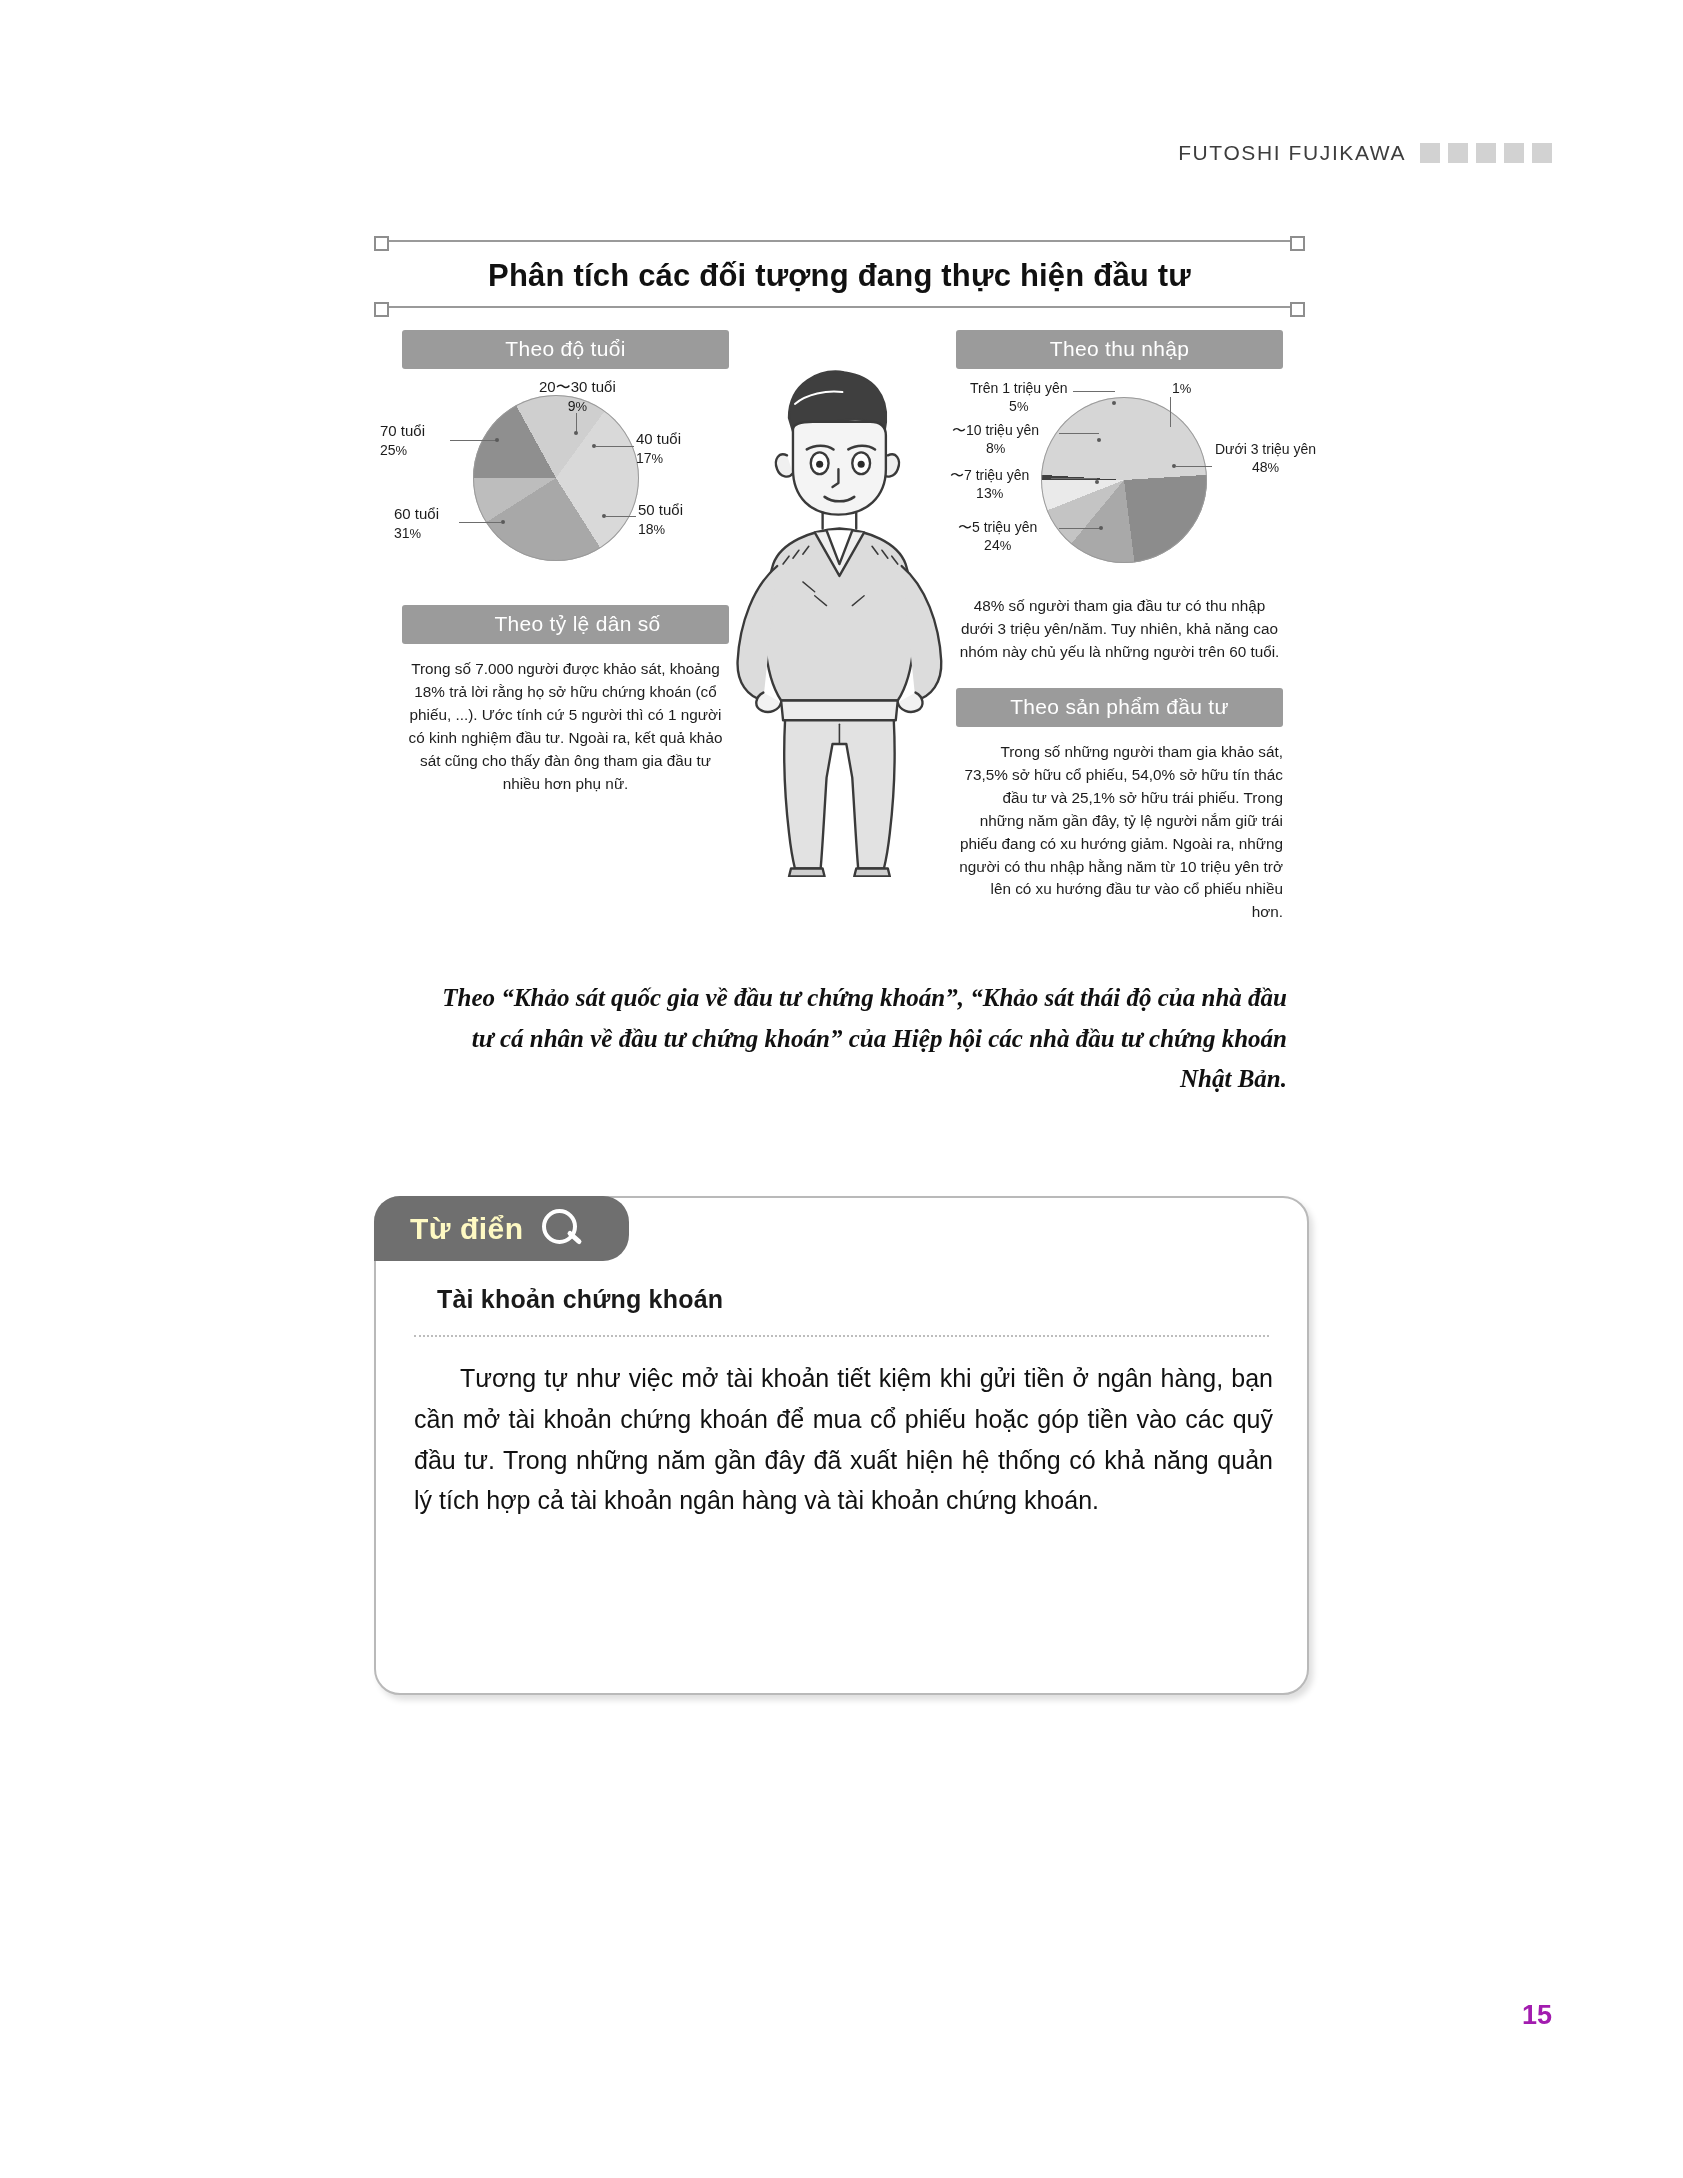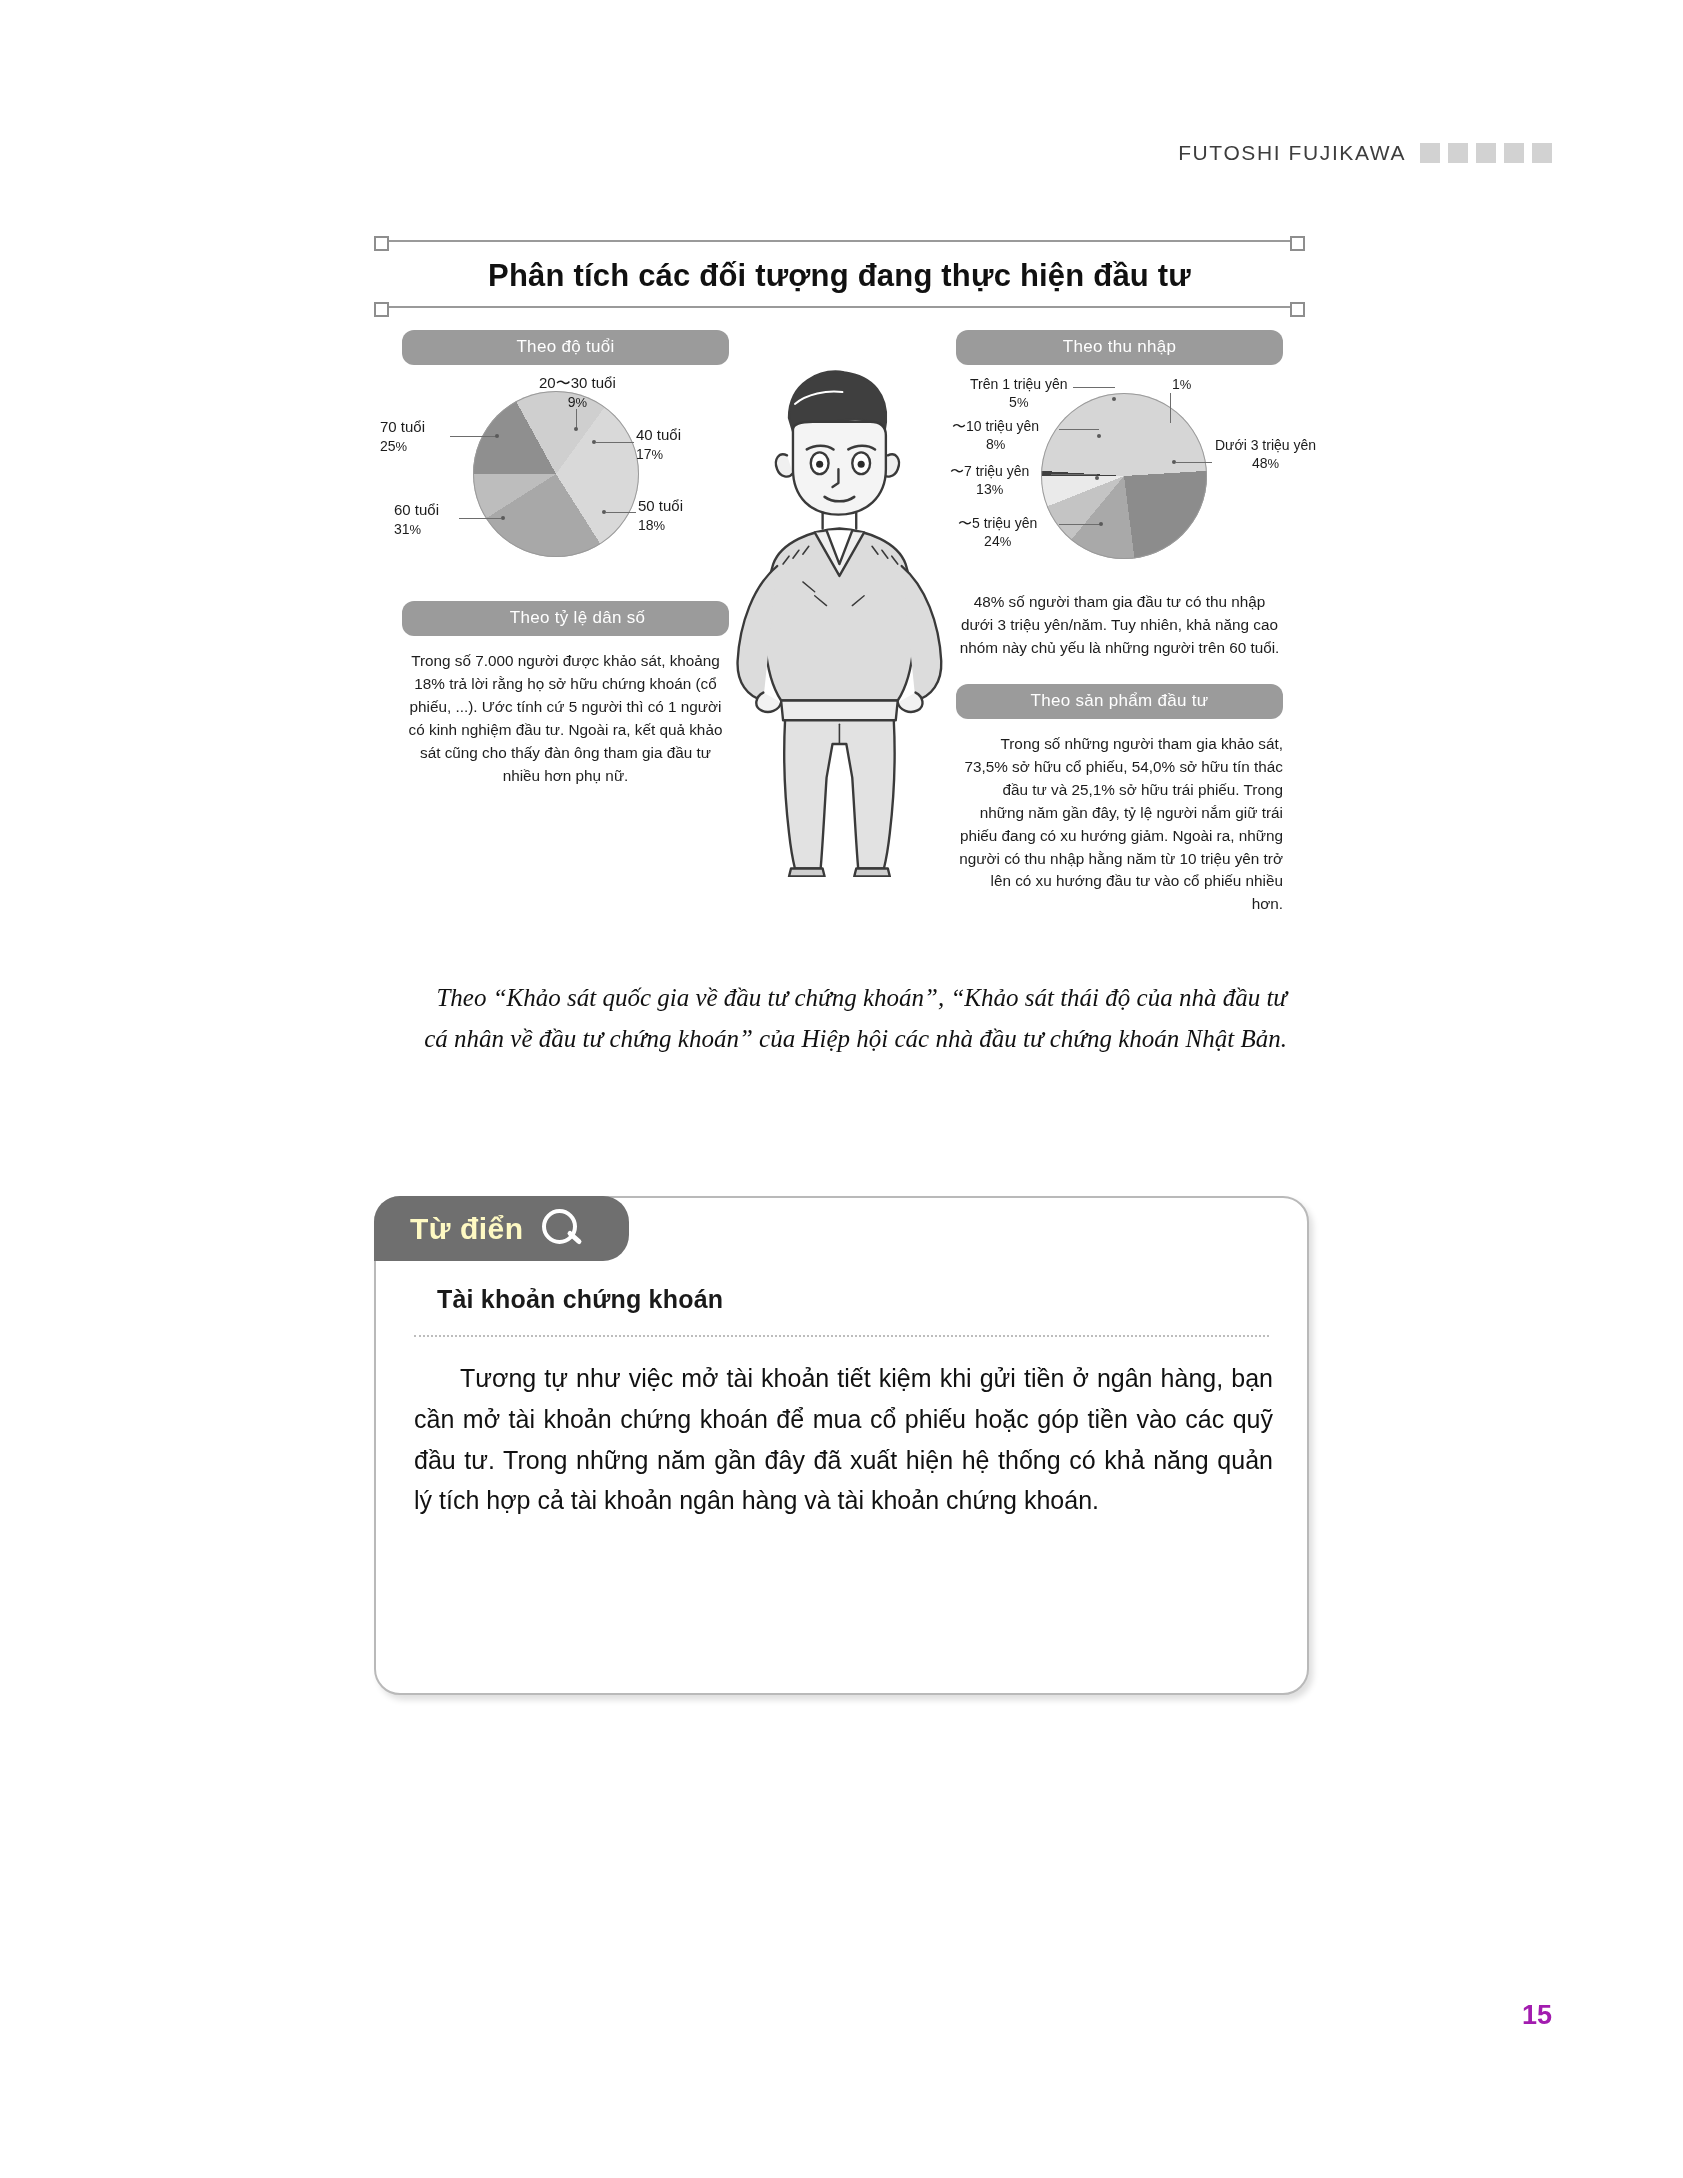--- a/index.html
+++ b/index.html
@@ -83,23 +83,23 @@
   .fig-body {
     position: relative;
     margin-top: 22px;
     height: 574px;
   }
 
   
   .pill {
     background: #9b9b9b;
     color: #ffffff;
-    font-size: 17px;
+    font-size: 21px;
     text-align: center;
-    border-radius: 12px;
+    border-radius: 3px;
     padding: 7px 0 8px;
     letter-spacing: 0.3px;
   }
 
   .col-left {
     position: absolute;
     left: 28px; top: 0;
     width: 327px;
   }
   .col-right {
@@ -192,20 +192,21 @@
     position: absolute;
     left: 416px;
     top: 978px;
     width: 871px;
     font-family: "Liberation Serif", serif;
     font-style: italic;
     font-size: 25px;
     line-height: 1.62;
     text-align: right;
     color: #111;
+    font-weight: bold;
   }
 
   
   .dict {
     position: absolute;
     left: 374px;
     top: 1196px;
     width: 931px;
     height: 495px;
     border: 2px solid #b9b9b9;

